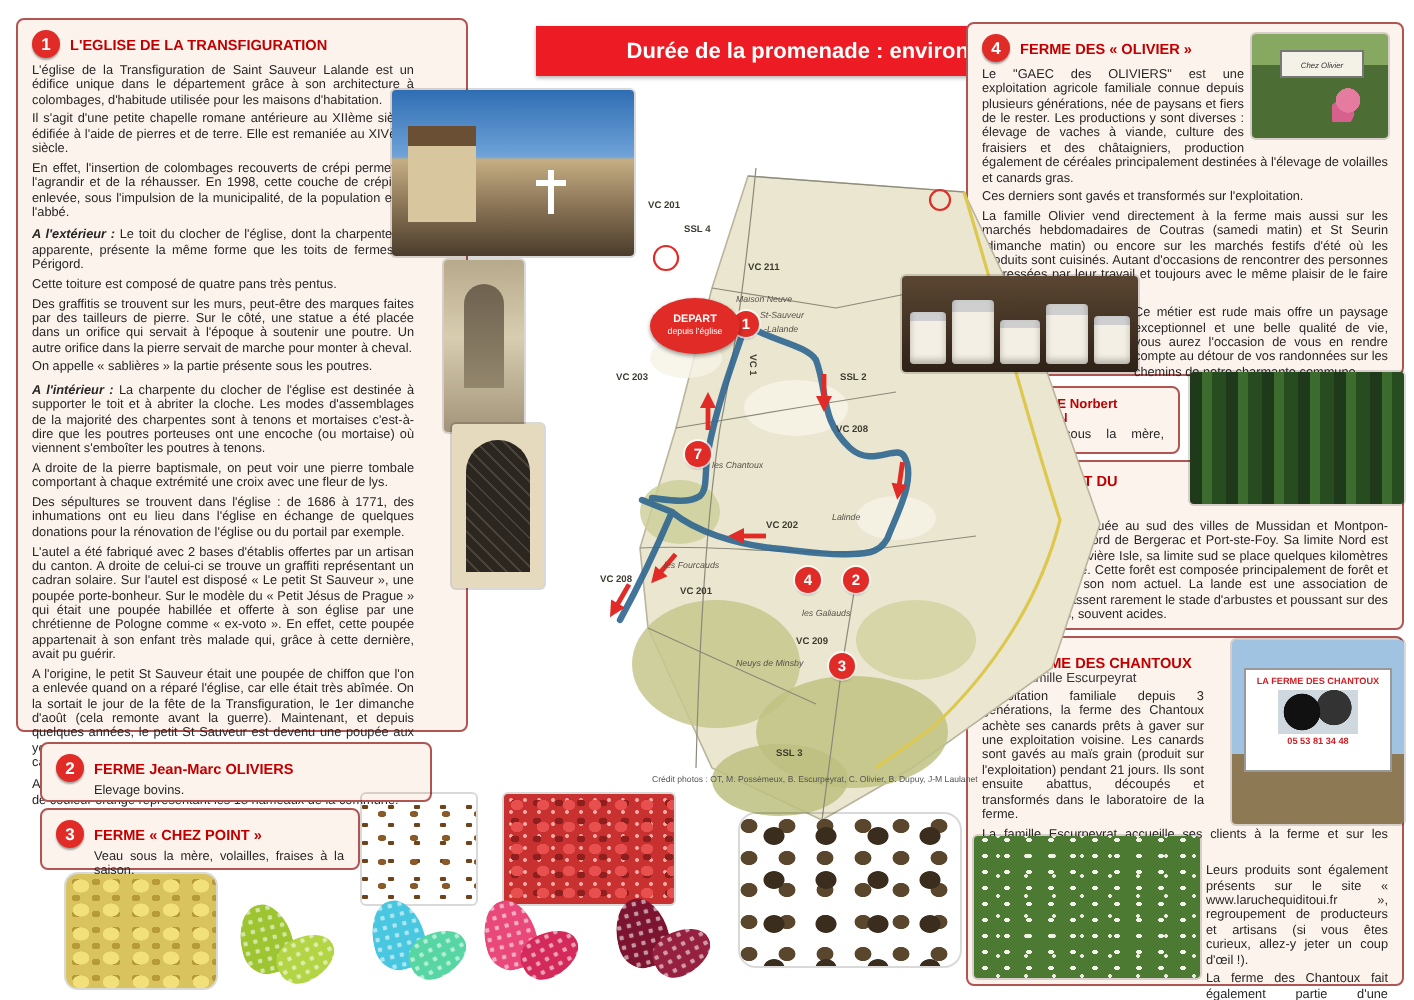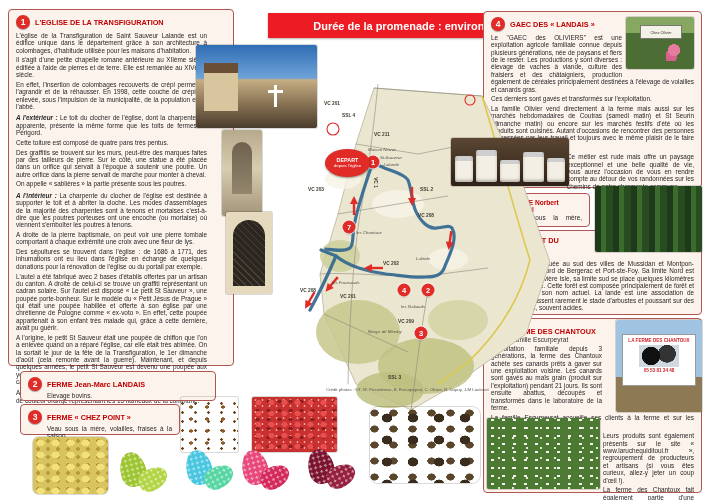--- a/index.html
+++ b/index.html
@@ -120,41 +120,41 @@
     <p>A droite de la pierre baptismale, on peut voir une pierre tombale comportant à chaque extrémité une croix avec une fleur de lys.</p>
     <p>Des sépultures se trouvent dans l'église : de 1686 à 1771, des inhumations ont eu lieu dans l'église en échange de quelques donations pour la rénovation de l'église ou du portail par exemple.</p>
     <p>L'autel a été fabriqué avec 2 bases d'établis offertes par un artisan du canton. A droite de celui-ci se trouve un graffiti représentant un cadran solaire. Sur l'autel est disposé « Le petit St Sauveur », une poupée porte-bonheur. Sur le modèle du « Petit Jésus de Prague » qui était une poupée habillée et offerte à son église par une chrétienne de Pologne comme « ex-voto ». En effet, cette poupée appartenait à son enfant très malade qui, grâce à cette dernière, avait pu guérir.</p>
     <p>A l'origine, le petit St Sauveur était une poupée de chiffon que l'on a enlevée quand on a réparé l'église, car elle était très abîmée. On la sortait le jour de la fête de la Transfiguration, le 1er dimanche d'août (cela remonte avant la guerre). Maintenant, et depuis quelques années, le petit St Sauveur est devenu une poupée aux yeux bleus qu'une habitante a habillé d'une aube de soie et d'une cape de soie rouge.</p>
     <p class="gap">Autre particularité de l'église : le vitrail compte 15 petits losanges de couleur orangé représentant les 15 hameaux de la commune.</p>
   </div>
 
   <div class="box" style="left:20px;top:371px;width:196px;height:30px;">
     <div class="sec-head" style="margin-bottom:1px;">
       <span class="num">2</span>
-      <span class="sec-title">FERME Jean-Marc LANDAIS</span>
+      <span class="sec-title">FERME Jean-Marc OLIVIERS</span>
     </div>
     <p style="margin-left:19px;">Elevage bovins.</p>
   </div>
 
   <div class="box" style="left:20px;top:404px;width:160px;height:31px;">
     <div class="sec-head" style="margin-bottom:1px;">
       <span class="num">3</span>
       <span class="sec-title">FERME « CHEZ POINT »</span>
     </div>
     <p style="margin-left:19px;">Veau sous la mère, volailles, fraises à la saison.</p>
   </div>
 
   <div class="box" style="left:483px;top:11px;width:219px;height:177px;">
     <div class="float-photo" id="ph-olivier">
       <div class="sign">Chez Olivier</div>
       <div class="rose"></div>
     </div>
     <div class="sec-head">
       <span class="num">4</span>
-      <span class="sec-title">GAEC DES « LANDAIS »</span>
+      <span class="sec-title">FERME DES « OLIVIER »</span>
     </div>
     <p>Le "GAEC des OLIVIERS" est une exploitation agricole familiale connue depuis plusieurs générations, née de paysans et fiers de le rester. Les productions y sont diverses : élevage de vaches à viande, culture des fraisiers et des châtaigniers, production également de céréales principalement destinées à l'élevage de volailles et canards gras.</p>
     <p>Ces derniers sont gavés et transformés sur l'exploitation.</p>
     <p>La famille Olivier vend directement à la ferme mais aussi sur les marchés hebdomadaires de Coutras (samedi matin) et St Seurin (dimanche matin) ou encore sur les marchés festifs d'été où les produits sont cuisinés. Autant d'occasions de rencontrer des personnes intéressées par leur travail et toujours avec le même plaisir de le faire découvrir.</p>
     <p class="gap" style="margin-left:76px;">Ce métier est rude mais offre un paysage exceptionnel et une belle qualité de vie, vous aurez l'occasion de vous en rendre compte au détour de vos randonnées sur les chemins de notre charmante commune.</p>
   </div>
 
   <div class="box" style="left:483px;top:193px;width:107px;height:34px;">
     <div class="sec-head" style="margin-bottom:1px;">
       <span class="num">5</span>

